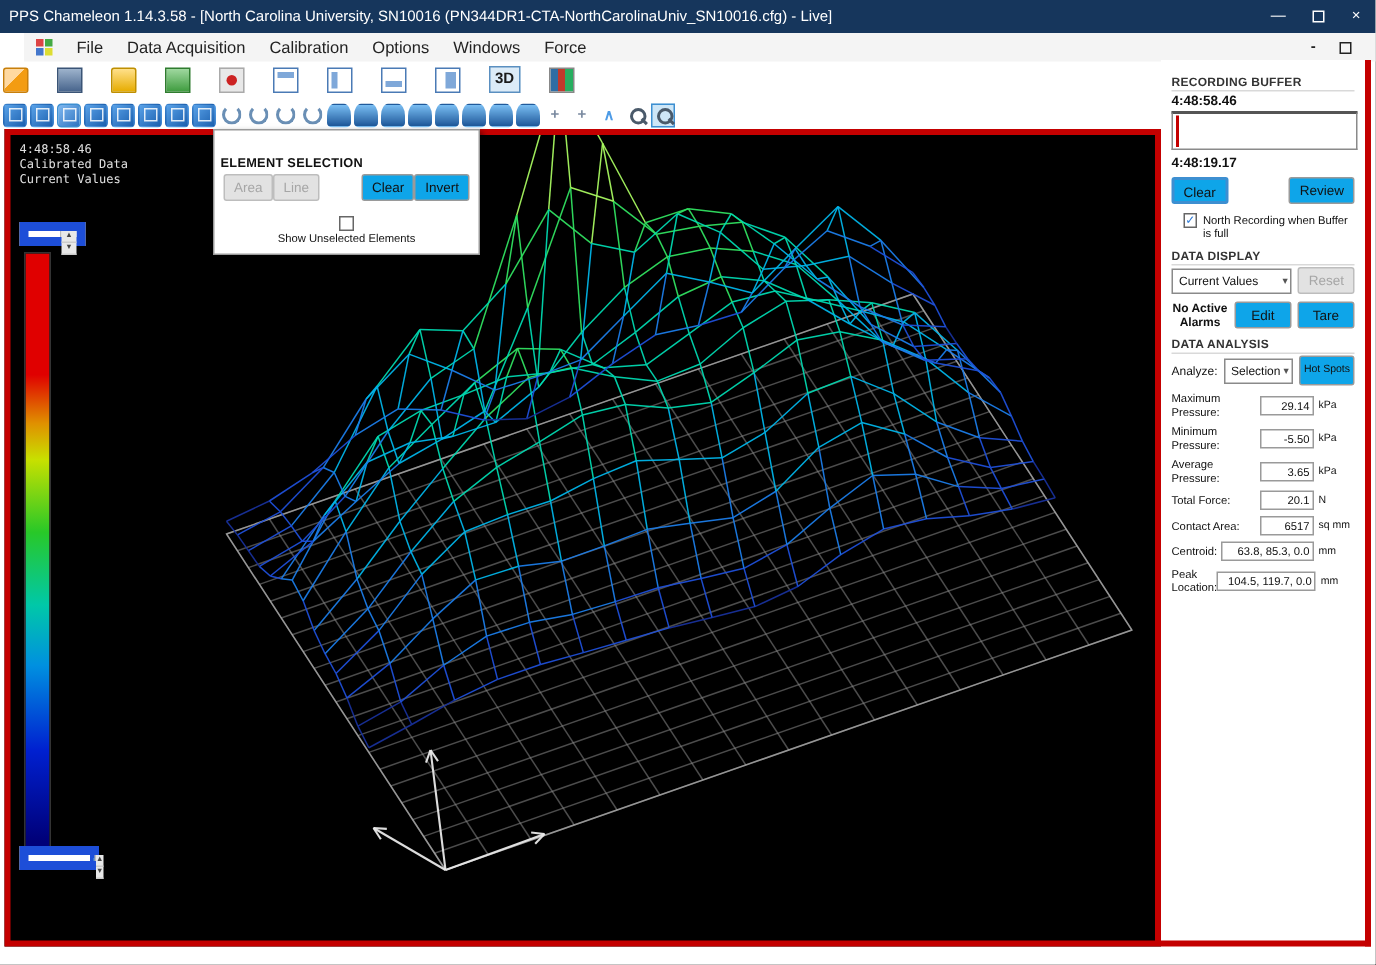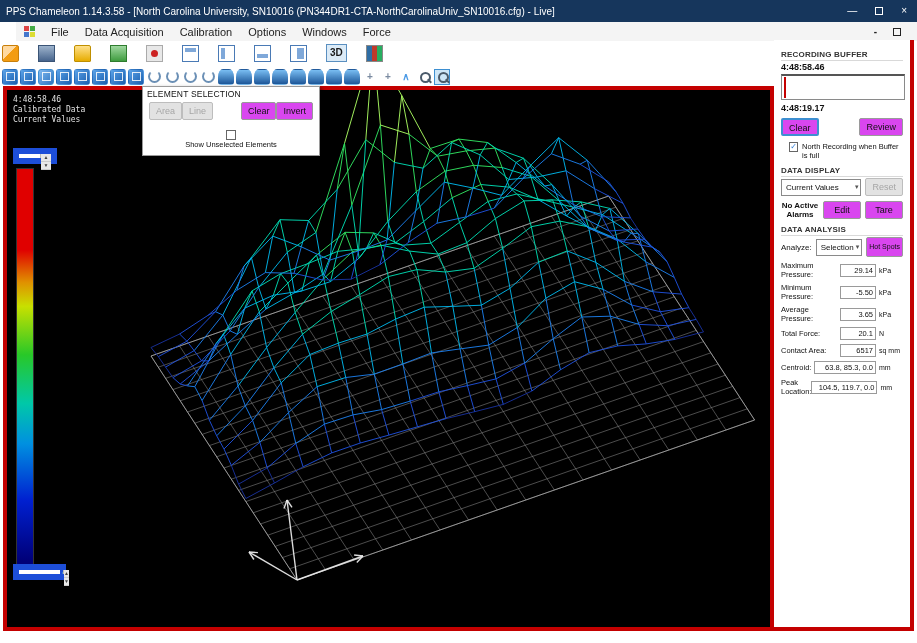--- a/index.html
+++ b/index.html
@@ -85,27 +85,27 @@
   #spin-bot { top:474px;padding-left:41px; }
   #colorbar { position:absolute; left:9px; top:78px; width:18px; height:406px;
     border:1px solid #333;
     background:linear-gradient(#e00000 0%, #e00000 20%, #e09000 28%, #c8e000 34%,
       #28c828 46%, #00c8a8 58%, #0090e0 68%, #0020d0 82%, #000078 97%); }
 
   
   #popup { position:absolute; left:142px; top:86px; width:178px; background:#fff;
     border:1px solid #9a9a9a; box-shadow:2px 2px 4px rgba(0,0,0,.5); z-index:40;
     font-size:9px; color:#111; }
-  #popup .hdr { font-size:8.5px; font-weight:normal; padding:2px 4px 1px; letter-spacing:.2px; }
+  #popup .hdr { font-size:8.5px; font-weight:bold; padding:16px 4px 1px; letter-spacing:.2px; }
   #popup .brow { display:flex; gap:0; padding:2px 6px 3px; align-items:center; }
   #popup .brow .sp { flex:1; }
   #popup .cbrow { display:flex; gap:0; padding:1px 6px 4px; align-items:center;flex-direction:column; }
 
   .btn { font-family:"Liberation Sans", sans-serif; font-size:9px; color:#111;
-    background:#d946ef; border:1px solid #9a9a9a; border-radius:2px; padding:2px 6px;
+    background:#0ea5e9; border:1px solid #9a9a9a; border-radius:2px; padding:2px 6px;
     min-width:30px; height:18px; line-height:12px; cursor:default; }
   .btn.disabled { color:#a6a6a6; background:#e2e2e2; border-color:#bdbdbd; }
   .btn.focus { border:2px solid #3d8fd1; }
   .cb { width:10px; height:10px; border:1px solid #666; background:#fff; display:inline-flex;
     align-items:center; justify-content:center; font-size:8px; color:#2f7bd6; line-height:8px; }
 
   
   #panel { position:absolute; left:774px; top:40px; width:140px; height:591px;
     background:#fff; border-right:4px solid #c40000; border-bottom:4px solid #c40000;
     padding:4px 7px 0 7px; font-size:8px; color:#111; }

